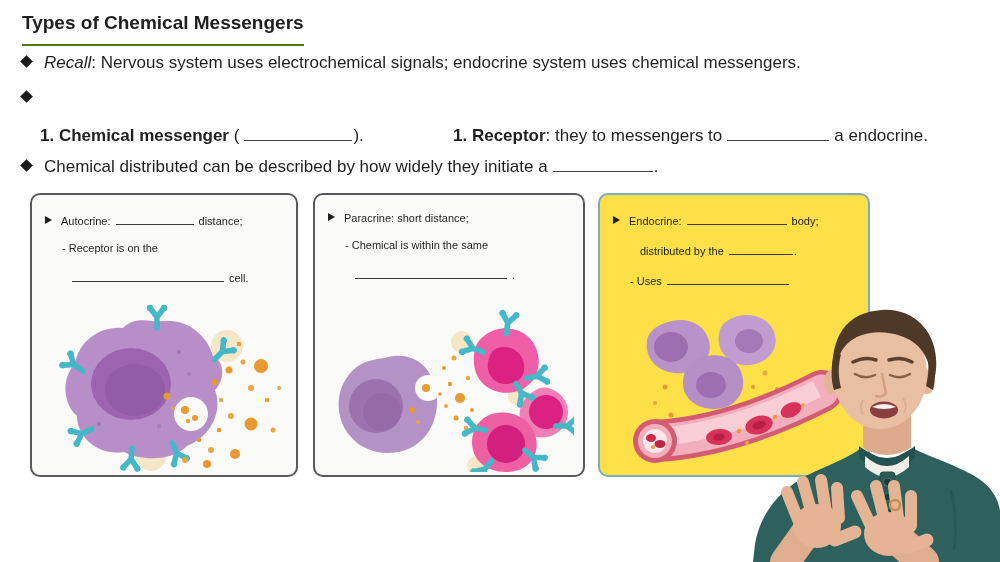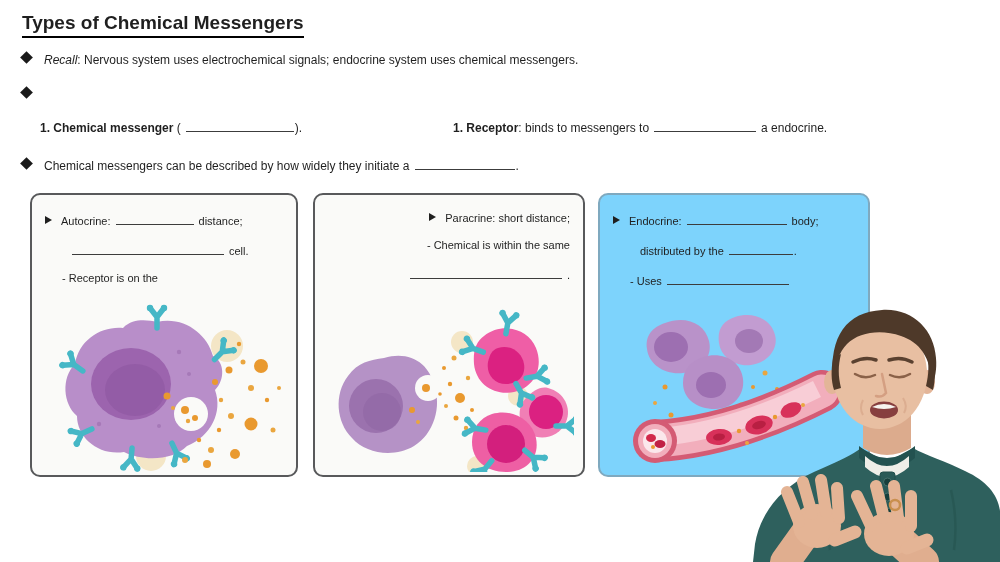--- a/index.html
+++ b/index.html
@@ -3,43 +3,43 @@
 <meta charset="utf-8">
 <style>
   html,body{margin:0;padding:0;background:#ffffff;}
   .stage{
     position:relative;width:1000px;height:562px;background:#ffffff;overflow:hidden;
     font-family:"Liberation Sans",sans-serif;color:#1f1f1f;
   }
   .abs{position:absolute;}
   
   .title{left:22px;top:12px;font-size:19px;font-weight:bold;}
-  .title span{display:inline-block;border-bottom:2px solid #000000;padding-bottom:2px;}
-  .line{font-size:12px;white-space:nowrap;}
+  .title span{display:inline-block;border-bottom:2px solid #4d7c0f;padding-bottom:10px;}
+  .line{font-size:17px;white-space:nowrap;}
   .l-recall{left:22px;top:53px;}
   .l-two{left:22px;top:88px;}
-  .l-parts{left:40px;top:119px;}
+  .l-parts{left:40px;top:126px;}
   .l-widely{left:22px;top:157px;}
   .part2{position:absolute;left:413px;top:0;}
   .diamond{display:inline-block;width:9px;height:9px;background:#1a1a1a;
     transform:rotate(45deg);margin-right:13px;vertical-align:2px;}
   .it{font-style:italic;}
   .bd{font-weight:bold;}
   .blank{display:inline-block;height:12px;border-bottom:1.5px solid #3c3c3c;
     margin:0 5px;vertical-align:baseline;}
   .blank.tight{margin-right:1px;}
   .w108{width:108px}.w102{width:102px}.w100{width:100px}
   .w78{width:78px}.w152{width:152px}.w122{width:122px}.w64{width:64px}
   
   .box{position:absolute;top:193px;height:284px;border-radius:10px;
     border:2px solid #58595b;background:#fafaf8;box-sizing:border-box;
     padding:17px 13px 0 13px;}
   .box1{left:30px;width:268px;}
-  .box2{left:313px;width:272px;text-align:right;}
-  .box3{left:598px;width:272px;background:#7dd3fc;border-color:#7fa9bf;}
+  .box2{left:313px;width:272px;}
+  .box3{left:598px;width:272px;background:#fde047;border-color:#7fa9bf;}
   .bline{font-size:11px;margin-bottom:15px;white-space:nowrap;}
   .ind1{padding-left:17px;}
   .ind2{padding-left:27px;}
   .tri{display:inline-block;width:0;height:0;border-left:7px solid #1f1f1f;
     border-top:4.5px solid transparent;border-bottom:4.5px solid transparent;
     margin-right:9px;vertical-align:1px;}
   .illus{position:absolute;left:7px;bottom:3px;}
   .box3 .illus{bottom:10px;}
   
   #instructor{position:absolute;left:735px;top:298px;z-index:6;}
@@ -60,37 +60,37 @@
   <div class="abs line l-two">
     <span class="diamond"></span>
   </div>
 
   <div class="abs line l-parts">
     <span class="part1">
       <span class="bd">1. Chemical messenger</span>
       <span>(</span><span class="blank w108 tight"></span><span>).</span>
     </span>
     <span class="part2">
-      <span class="bd">1. Receptor</span><span>:  binds to messengers to</span><span class="blank w102"></span><span>a endocrine.</span>
+      <span class="bd">1. Receptor</span><span>:  they to messengers to</span><span class="blank w102"></span><span>a endocrine.</span>
     </span>
   </div>
 
   <div class="abs line l-widely">
-    <span class="diamond"></span><span>Chemical messengers can be described by how widely they initiate a</span><span class="blank w100 tight"></span><span>.</span>
+    <span class="diamond"></span><span>Chemical distributed can be described by how widely they initiate a</span><span class="blank w100 tight"></span><span>.</span>
   </div>
 
   <div class="box box1">
     <div class="bline">
       <span class="tri"></span><span>Autocrine:</span><span class="blank w78"></span><span>distance;</span>
     </div>
+    <div class="bline ind1">
+      <span>- Receptor is on the</span>
+    </div>
     <div class="bline ind2">
       <span class="blank w152" style="margin-left:0"></span><span>cell.</span>
-    </div>
-    <div class="bline ind1">
-      <span>- Receptor is on the</span>
     </div>
     <svg class="illus" width="250" height="168" viewBox="0 0 250 168">
       <defs>
         <g id="recY">
           <path d="M0,12 L0,1 M0,1 L-7,-8 M0,1 L7,-8" stroke="#45b7c6" stroke-width="5.5" fill="none" stroke-linecap="round"></path>
           <circle cx="-7" cy="-8" r="3.2" fill="#45b7c6"></circle>
             <circle cx="7" cy="-8" r="3.2" fill="#45b7c6"></circle>
         </g>
       </defs>
       <circle cx="188" cy="42" r="16" fill="#f4e6c6"></circle>

